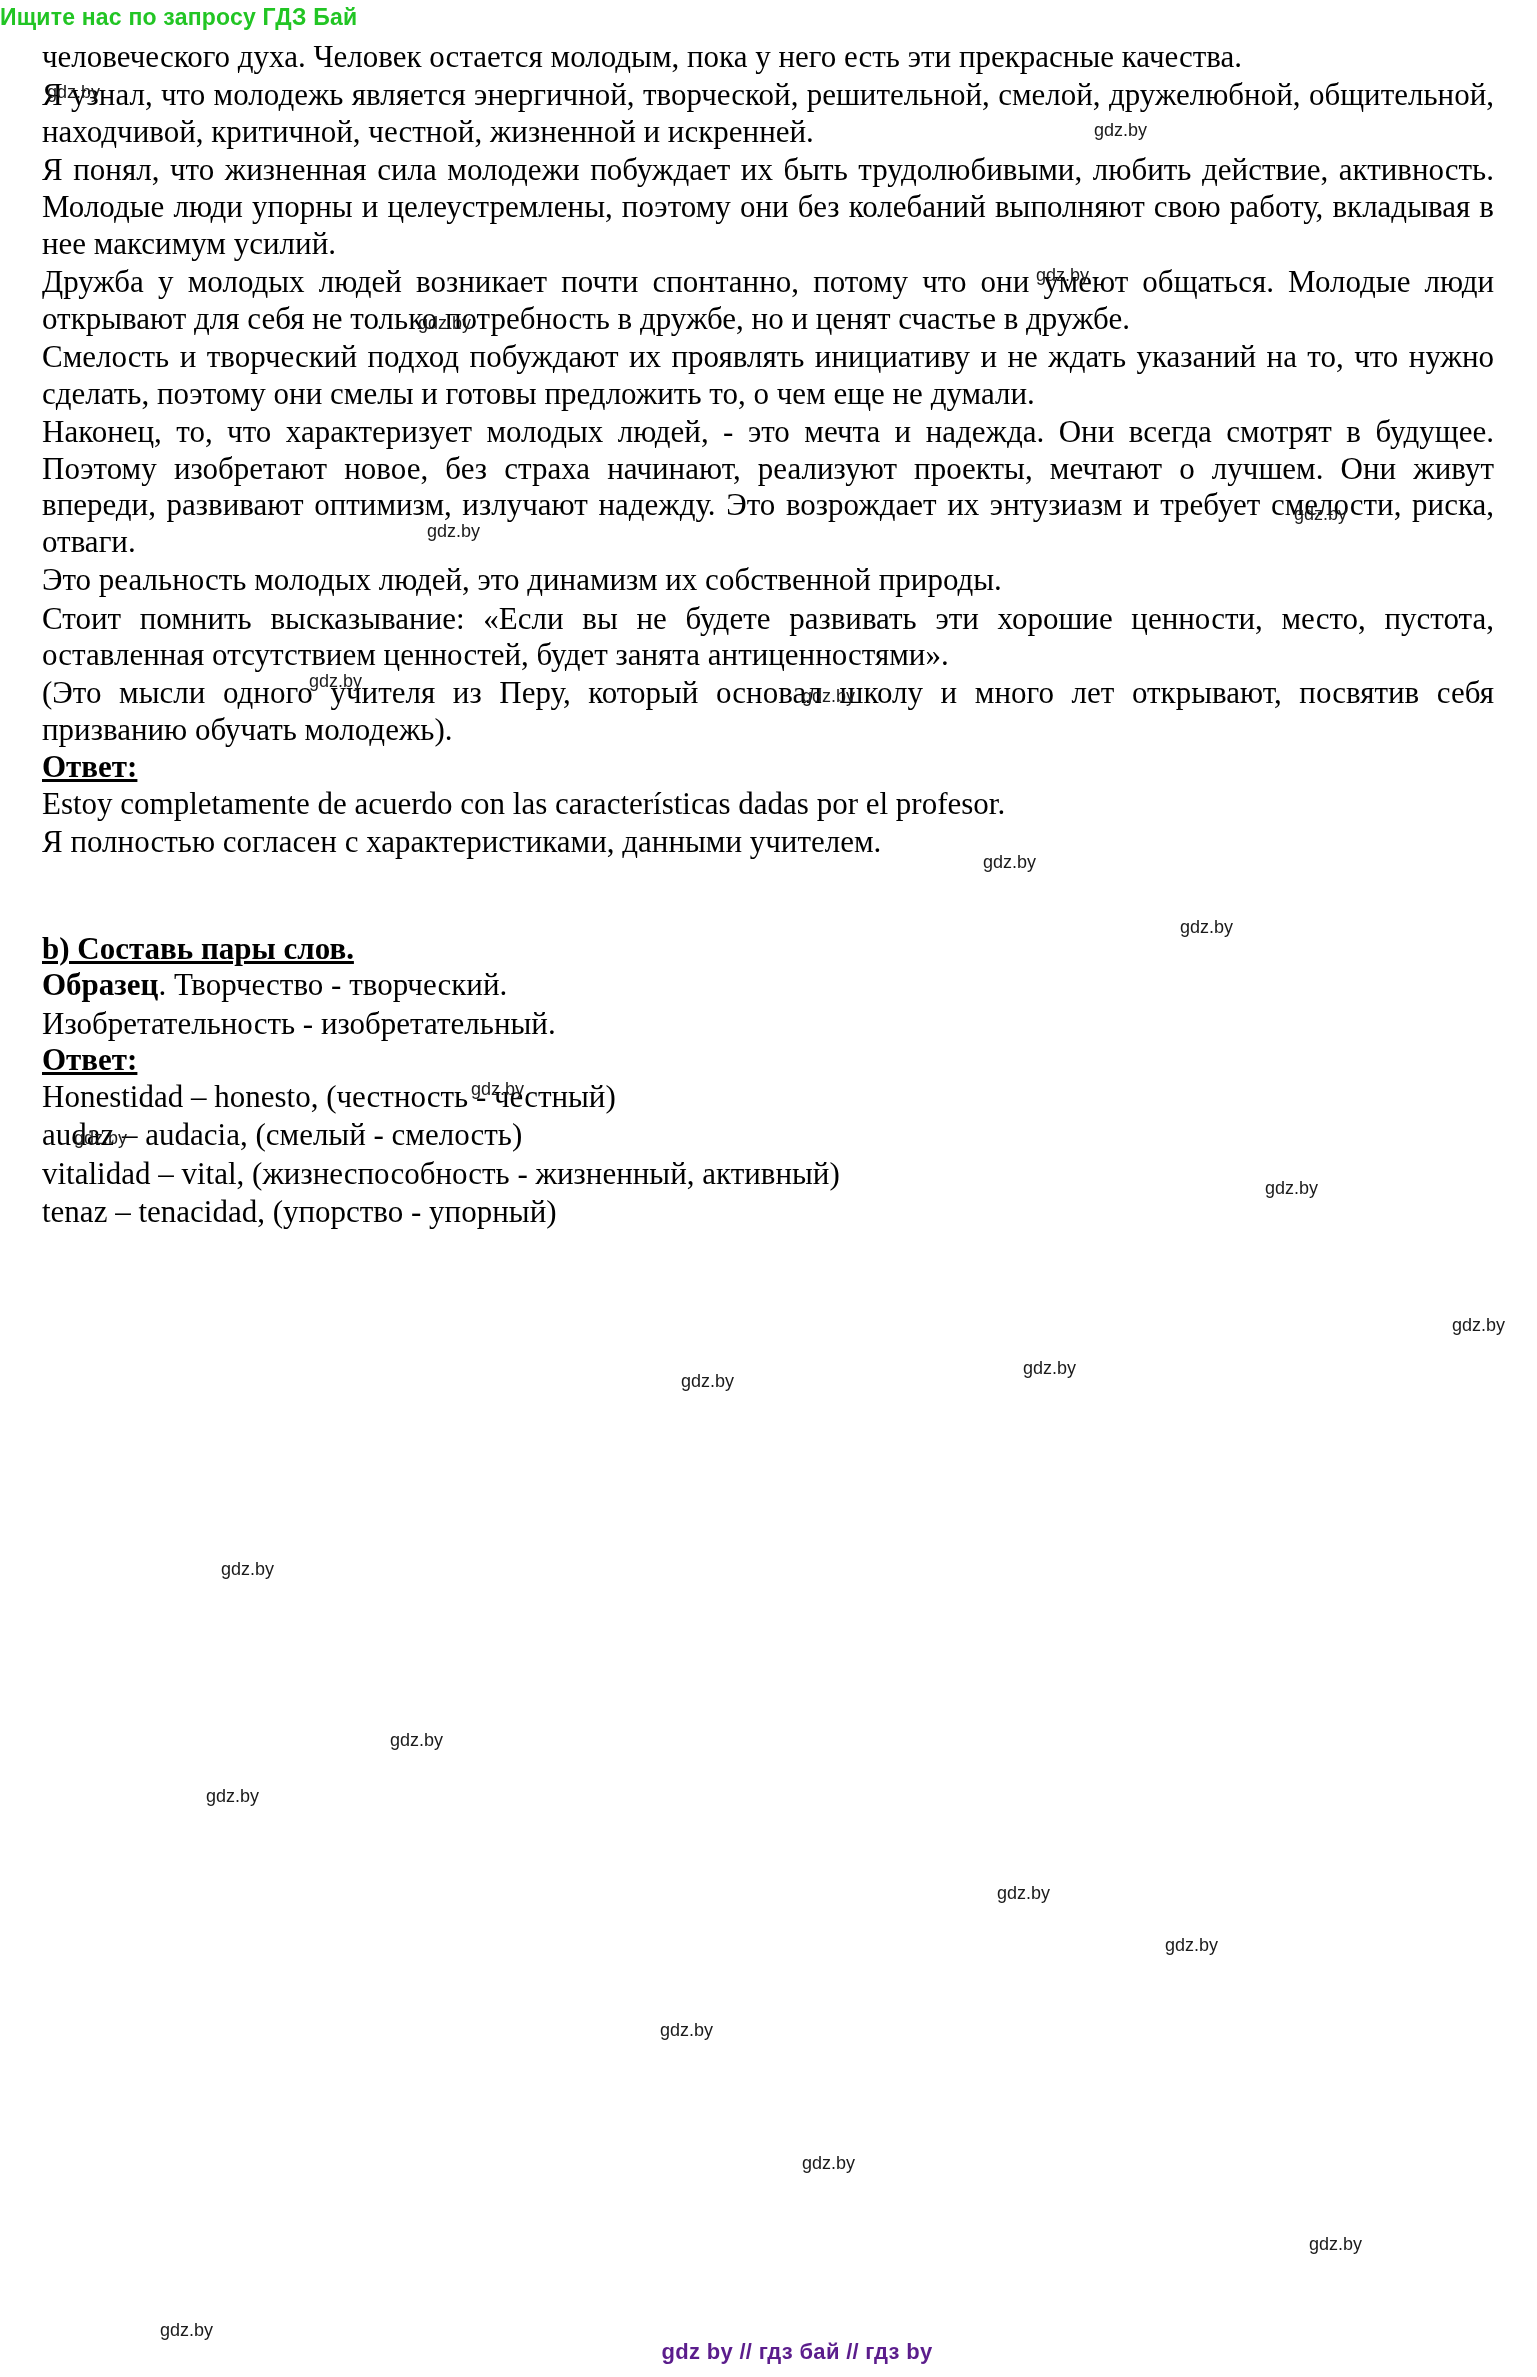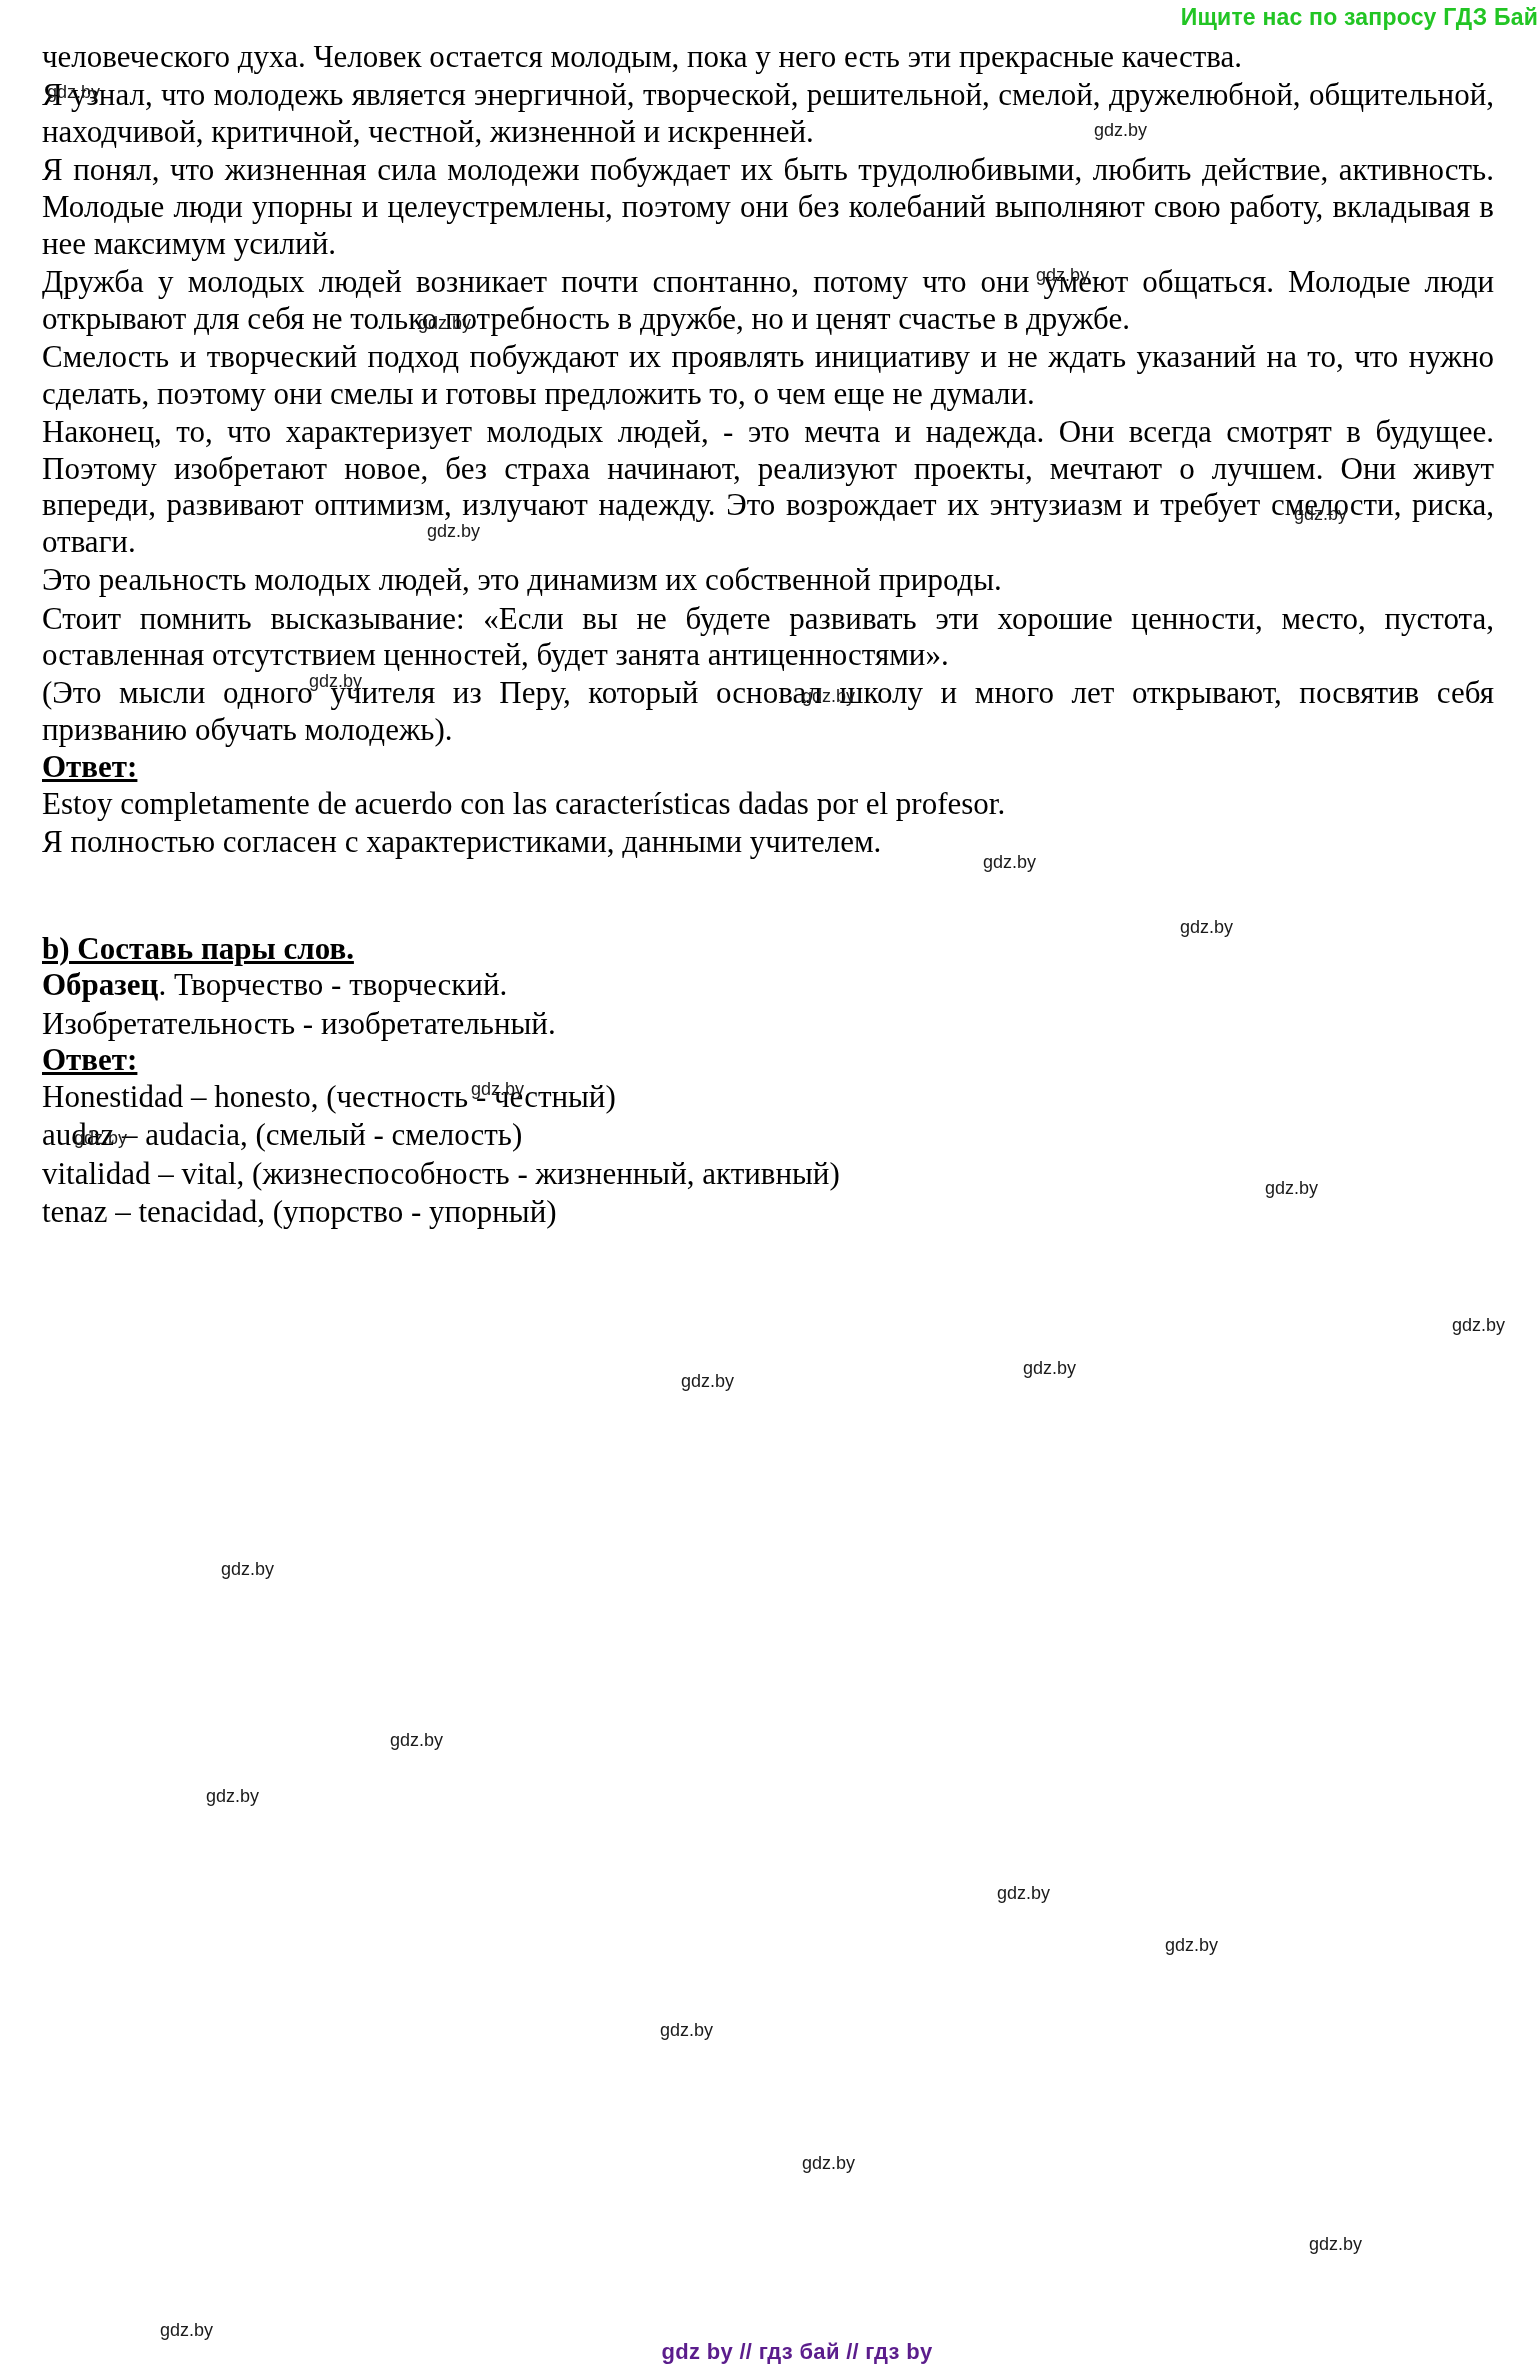--- a/index.html
+++ b/index.html
@@ -21,21 +21,21 @@
     box-sizing: border-box;
   }
 
   
   #promo {
     position: absolute;
     top: 0px;
     left: 0px;
     width: 1538px;
     height: 35px;
-    text-align: right;
+    text-align: left;
     font-family: "Liberation Sans", "DejaVu Sans", sans-serif;
     font-size: 23px;
     line-height: 35px;
     font-weight: 700;
     color: #22c524;
     letter-spacing: 0.2px;
     white-space: nowrap;
   }
 
   

